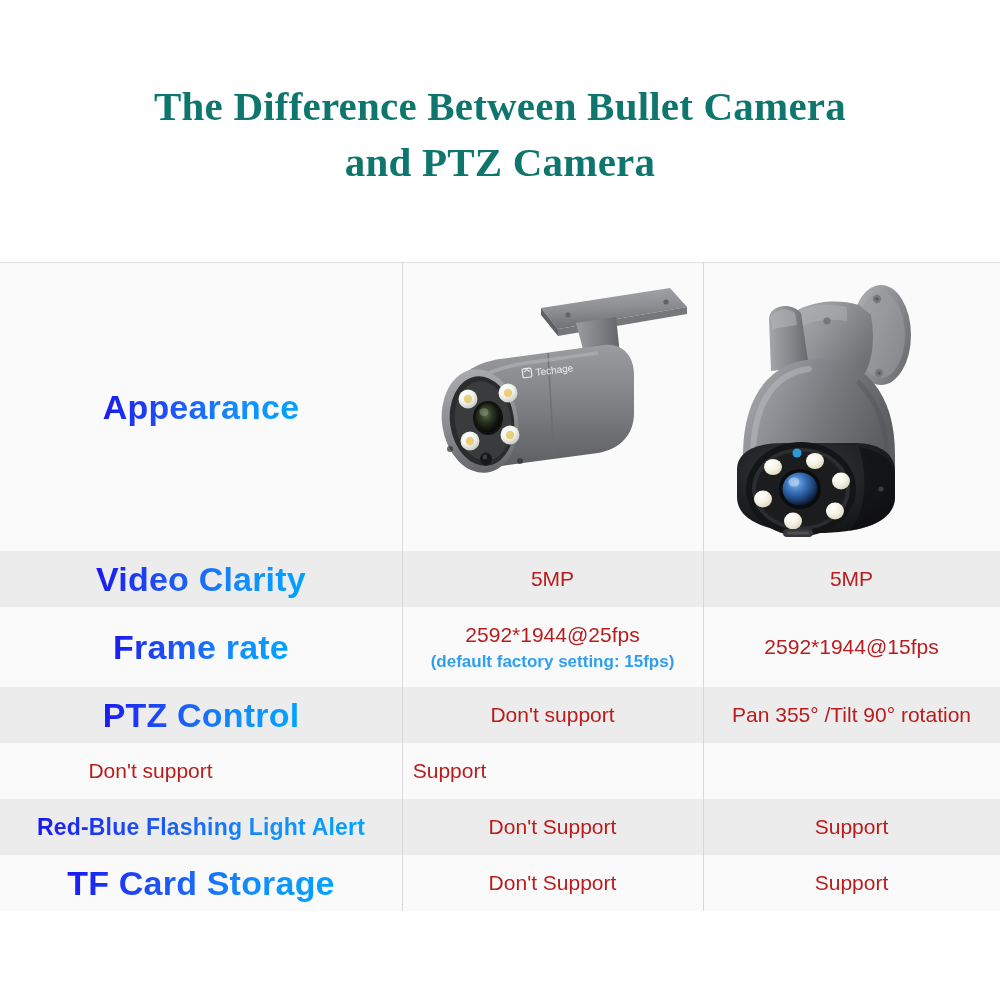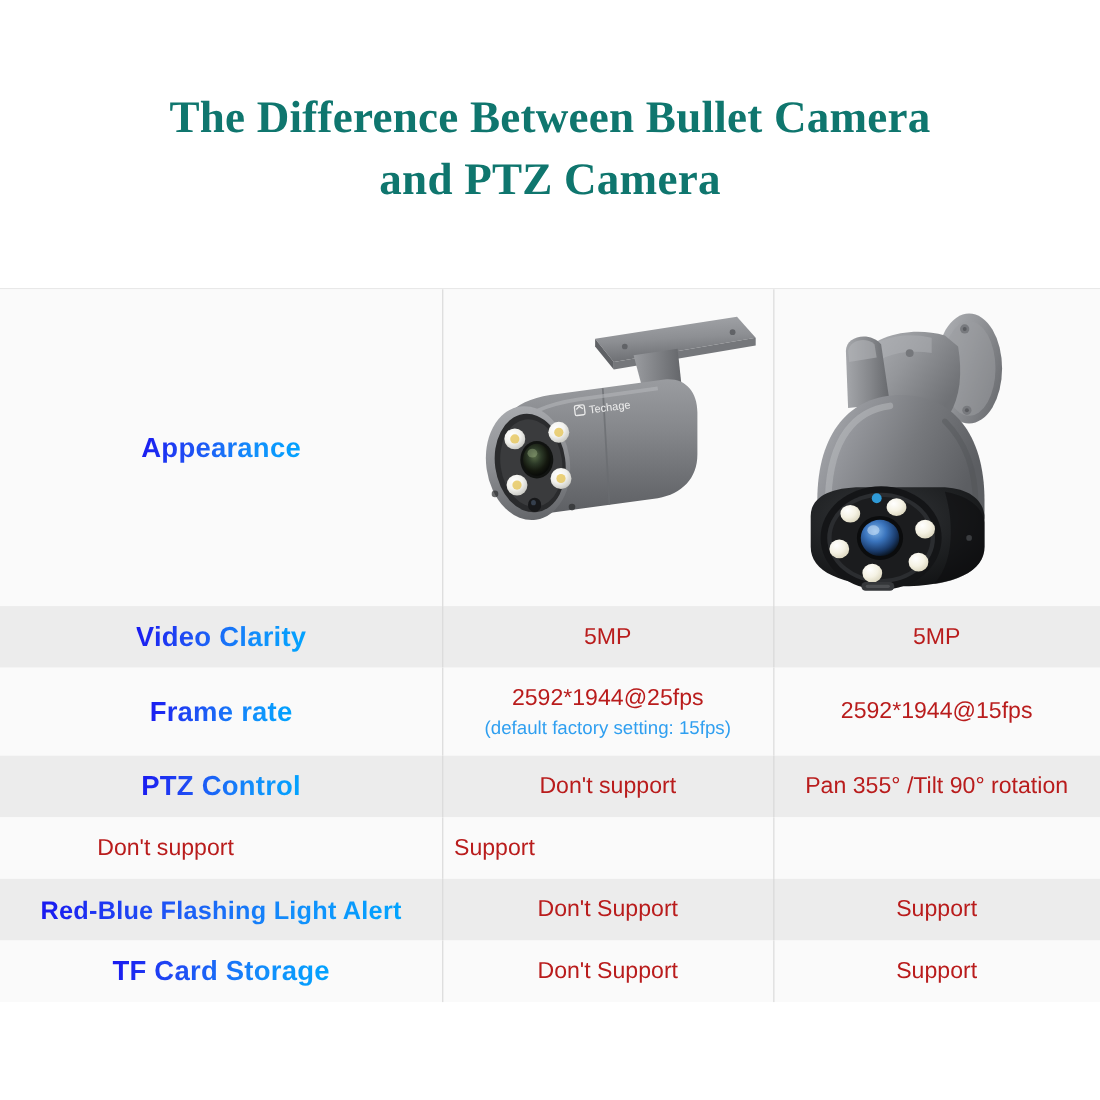--- a/index.html
+++ b/index.html
@@ -91,21 +91,21 @@
     flex-direction: column;
     align-items: center;
     justify-content: center;
     padding: 0 6px;
   }
 
   
   .feat-label {
     font-family: "Liberation Sans", sans-serif;
     font-weight: bold;
-    font-size: 25px;
+    font-size: 34px;
     letter-spacing: 0.2px;
     white-space: nowrap;
     background-image: linear-gradient(100deg, #1a18f0 0%, #1f4ff4 32%, #128ffb 70%, #00a4ff 100%);
     -webkit-background-clip: text;
     background-clip: text;
     color: transparent;
     -webkit-text-fill-color: transparent;
   }
   .feat-label.small { font-size: 23px; }
 
@@ -115,20 +115,21 @@
     color: #b91c1c;
     white-space: nowrap;
     font-weight: 400;
   }
   .cell-note {
     font-family: "Liberation Sans", sans-serif;
     font-size: 17px;
     color: #2f9ff0;
     white-space: nowrap;
     margin-top: 5px;
+    font-weight: bold;
   }
 
   
   .row-appearance { height: 288px; }
   .row-std        { height: 56px; }
   .row-framerate  { height: 80px; }
 
   
   .cam-wrap {
     position: relative;

